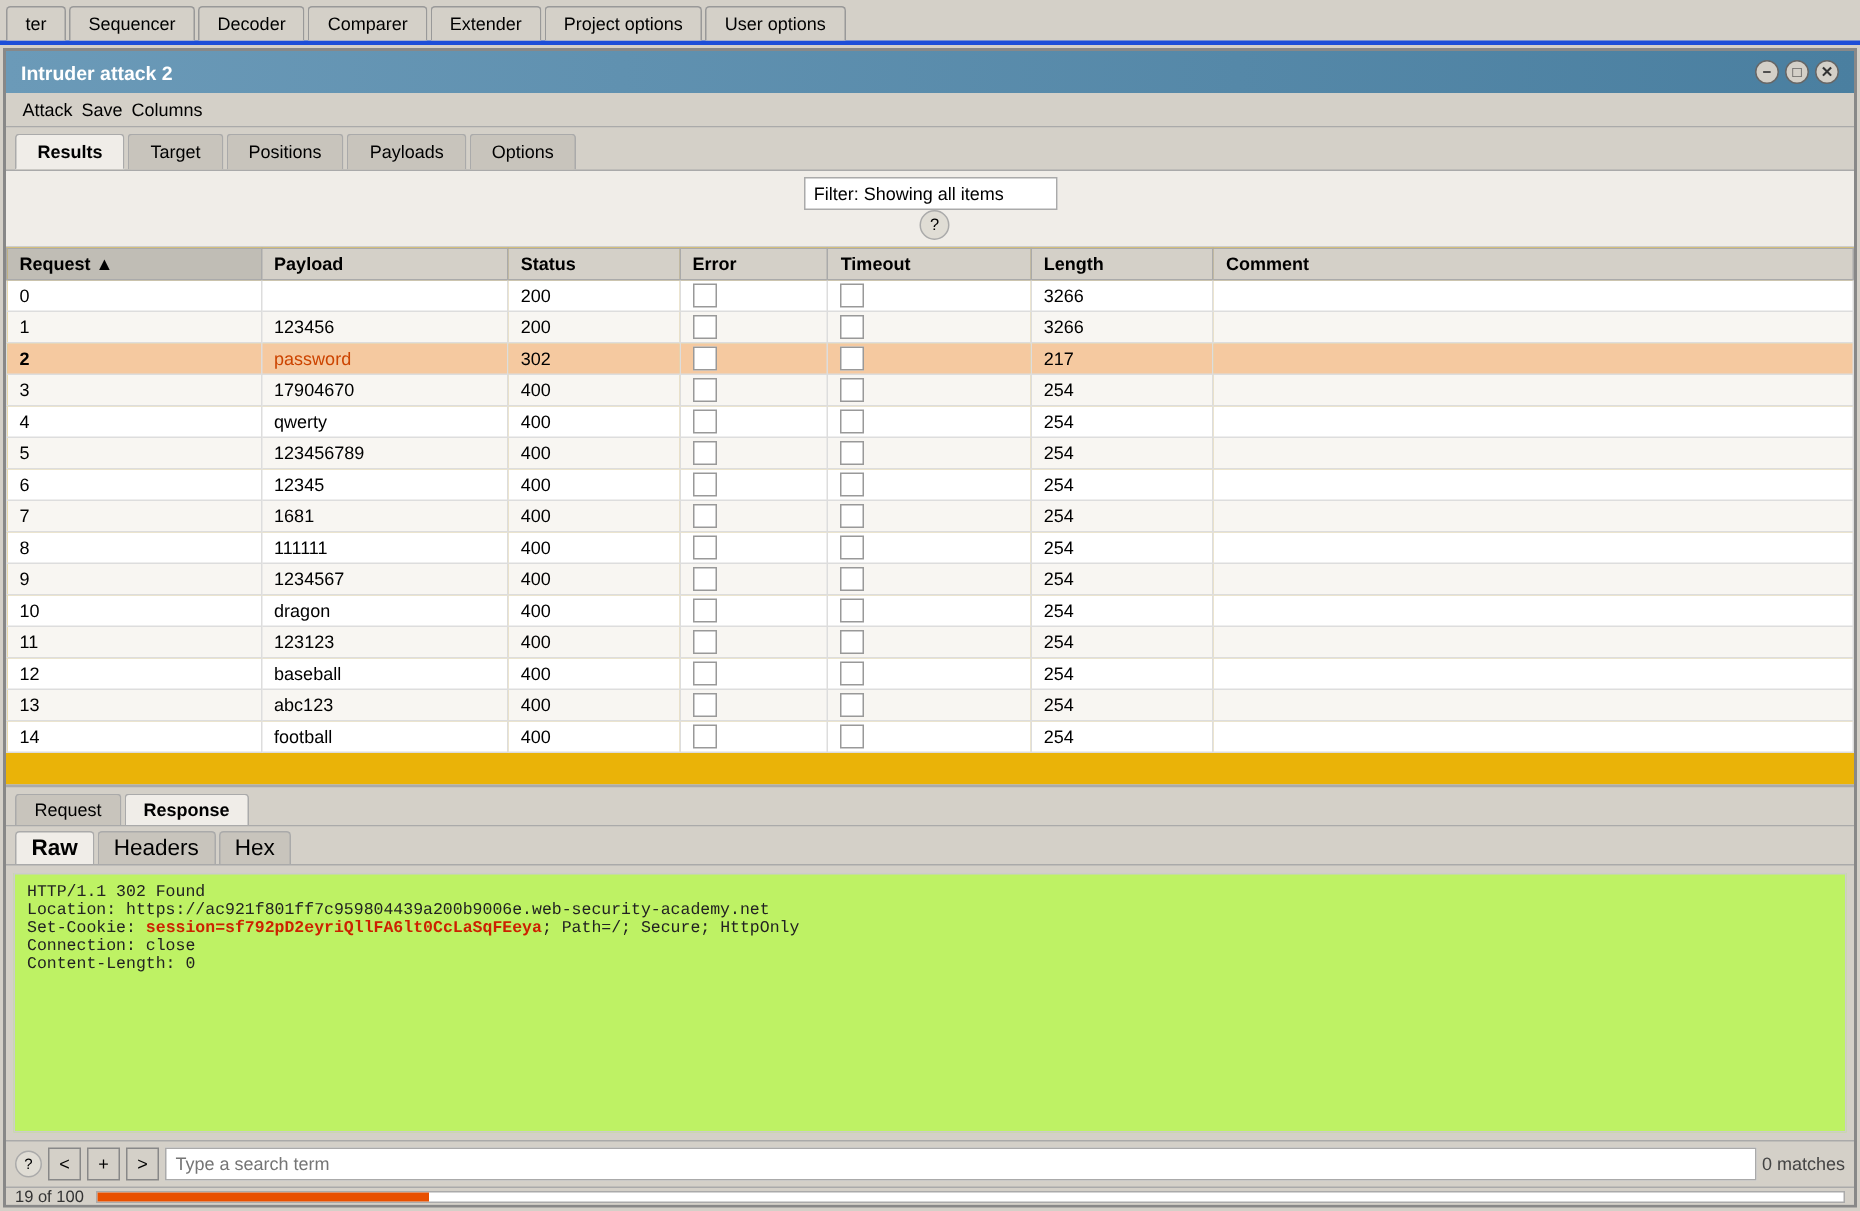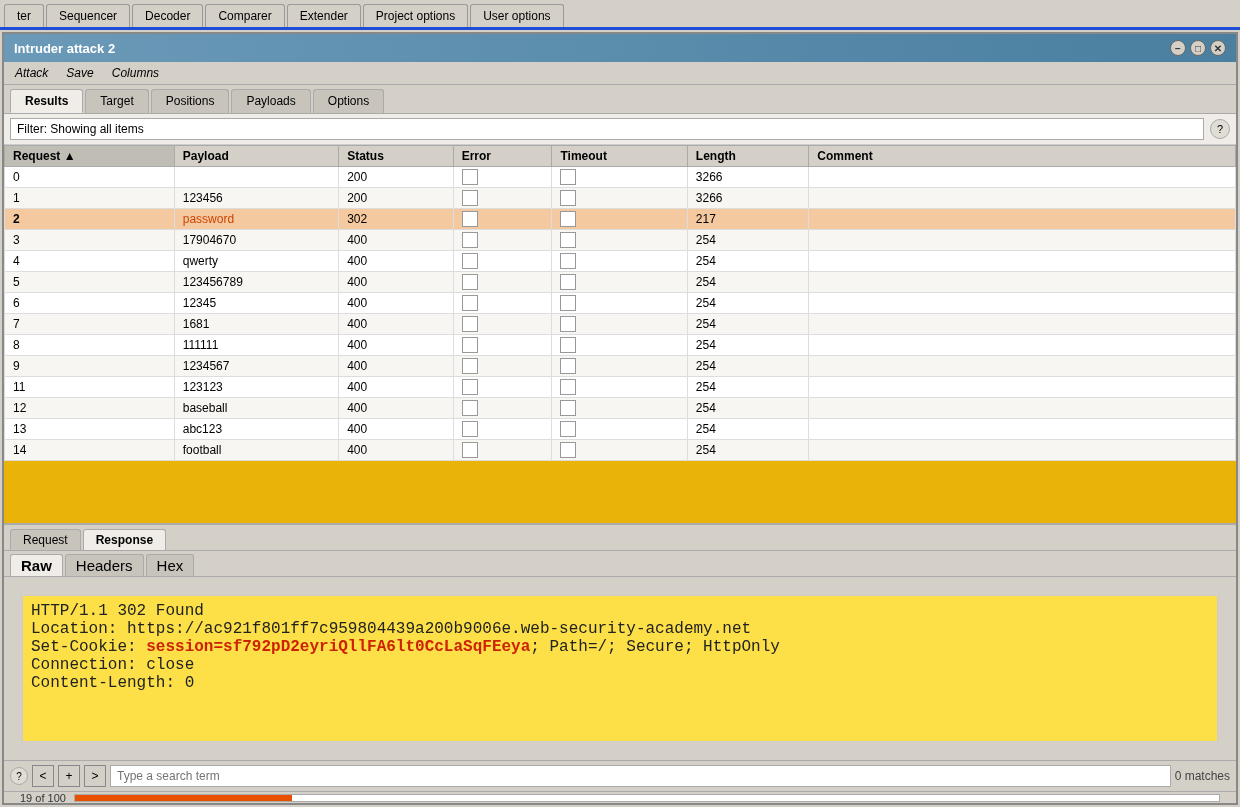--- a/index.html
+++ b/index.html
@@ -94,22 +94,20 @@
     .title-btn.minimize { background: #d4d0c8; }
     .title-btn.maximize { background: #d4d0c8; }
     .title-btn.close { background: #d4d0c8; }
 
     
     .menu-bar {
       display: flex;
       background: #d4d0c8;
       padding: 3px 8px;
       border-bottom: 1px solid #aaa;
-      gap: 12px;
-      font-style: italic;
     }
     .menu-item {
       font-size: 12px;
       cursor: pointer;
       padding: 1px 3px;
     }
 
     
     .tab-bar {
       display: flex;
@@ -133,20 +131,21 @@
       font-weight: bold;
     }
 
     
     .filter-bar {
       display: flex;
       align-items: center;
       padding: 4px 6px;
       background: #f0ede8;
       border-bottom: 1px solid #ccc;
+      flex-direction: column;
     }
     .filter-input {
       flex: 1;
       padding: 3px 6px;
       border: 1px solid #aaa;
       background: #fff;
       font-size: 12px;
     }
     .filter-help {
       width: 20px;
@@ -255,27 +254,27 @@
       border-radius: 3px 3px 0 0;
     }
     .raw-tab.active {
       background: #f0ede8;
       font-weight: bold;
     }
 
     
     .http-content {
       flex: 1;
-      background: #fde047;
+      background: #bef264;
       padding: 6px 8px;
       font-family: 'Courier New', monospace;
-      font-size: 16px;
+      font-size: 11px;
       overflow-y: auto;
       border: 1px solid #ccc;
-      margin: 18px;
+      margin: 5px;
       color: #222;
     }
     .http-content::-webkit-scrollbar {
       width: 12px;
     }
     .http-content::-webkit-scrollbar-track {
       background: #d4d0c8;
     }
     .http-content::-webkit-scrollbar-thumb {
       background: #a0a0a0;
@@ -325,21 +324,21 @@
       font-size: 12px;
       color: #444;
       white-space: nowrap;
     }
 
     
     .progress-bar-container {
       height: 12px;
       background: #d4d0c8;
       border-top: 1px solid #aaa;
-      padding: 2px 16px;
+      padding: 2px 6px;
       display: flex;
       align-items: center;
       gap: 8px;
     }
     .progress-label {
       font-size: 11px;
       white-space: nowrap;
       color: #333;
     }
     .progress-track {
@@ -561,20 +560,33 @@
                   <td style="text-align: center;">
                     <div class="checkbox-cell"></div>
                   </td>
                   <td style="text-align: center;">
                     <div class="checkbox-cell"></div>
                   </td>
                   <td>254</td>
                   <td style="min-width: 200px;"></td>
                 </tr>
                 <tr>
+                  <td>10</td>
+                  <td>dragon</td>
+                  <td>400</td>
+                  <td style="text-align: center;">
+                    <div class="checkbox-cell"></div>
+                  </td>
+                  <td style="text-align: center;">
+                    <div class="checkbox-cell"></div>
+                  </td>
+                  <td>254</td>
+                  <td style="min-width: 200px;"></td>
+                </tr>
+                <tr>
                   <td>11</td>
                   <td>123123</td>
                   <td>400</td>
                   <td style="text-align: center;">
                     <div class="checkbox-cell"></div>
                   </td>
                   <td style="text-align: center;">
                     <div class="checkbox-cell"></div>
                   </td>
                   <td>254</td>

